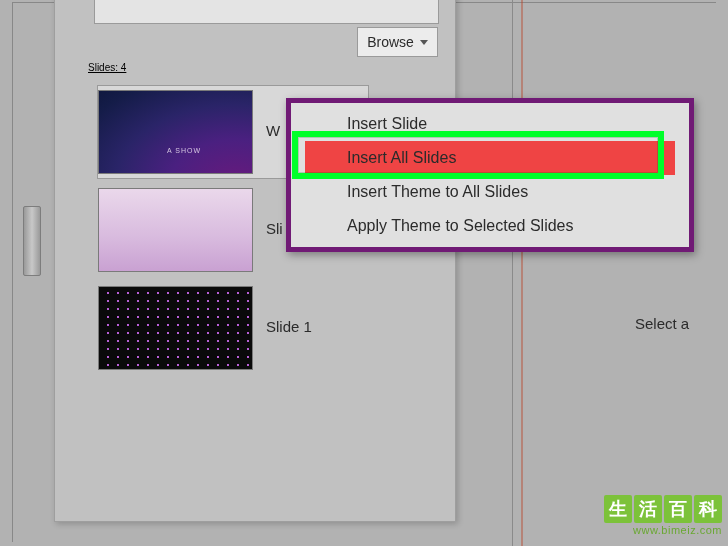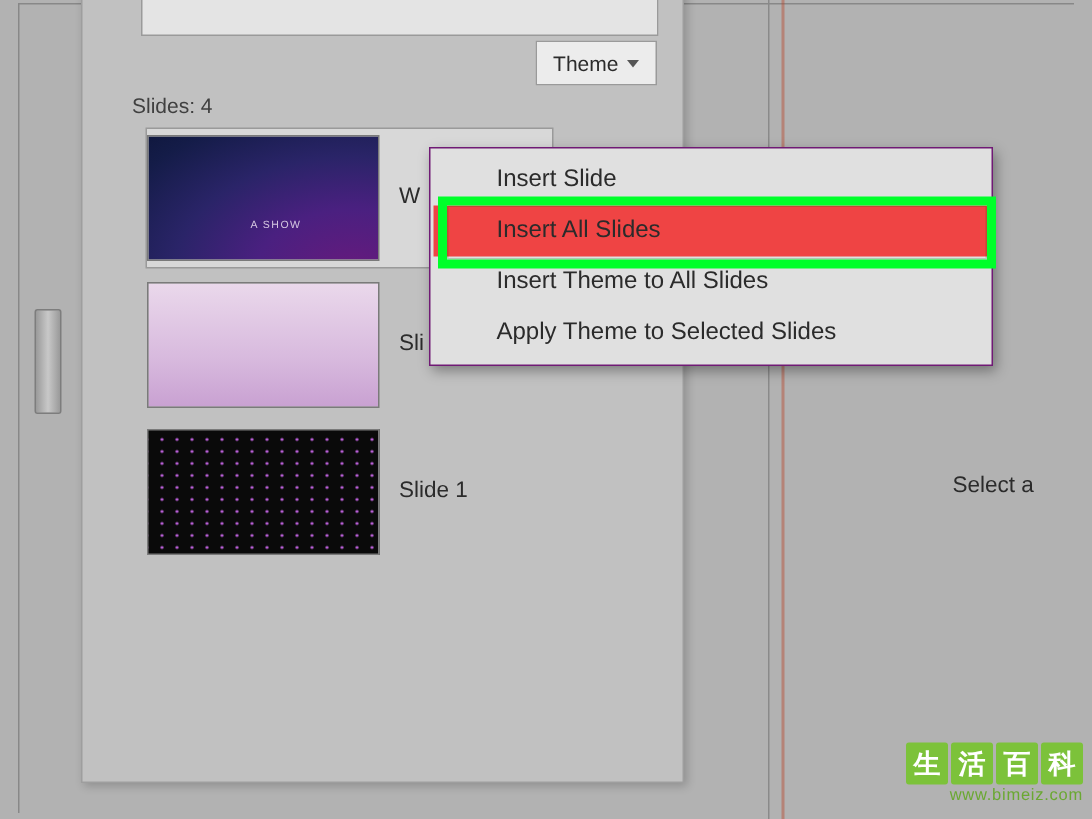--- a/index.html
+++ b/index.html
@@ -74,22 +74,23 @@
   .browse-btn .caret {
     width: 0; height: 0;
     border-left: 4px solid transparent;
     border-right: 4px solid transparent;
     border-top: 5px solid #555;
   }
   .slides-label {
     position: absolute;
     left: 88px;
     top: 62px;
-    font-size: 14px;
-    color: #404040;
+    font-size: 10px;
+    color: #000000;
+    text-decoration: underline;
   }
   .slide-list {
     position: absolute;
     left: 98px;
     top: 86px;
     width: 270px;
   }
   .slide-item {
     position: relative;
     height: 92px;
@@ -163,23 +164,23 @@
     font-size: 15px;
     color: #2b2b2b;
   }
   
   .context-menu {
     position: absolute;
     left: 286px;
     top: 98px;
     width: 370px;
     background: #e0e0e0;
-    border: 1px solid #701a75;
+    border: 5px solid #701a75;
     box-shadow: 2px 3px 8px rgba(0,0,0,0.35);
-    padding: 4px 2px;
+    padding: 4px 14px;
   }
   .menu-item {
     padding: 8px 42px;
     font-size: 16px;
     color: #2b2b2b;
   }
   .menu-item.highlight {
     background: #ef4444;
   }
   .green-box {
@@ -229,21 +230,21 @@
   <div class="outer-border-top"></div>
   <div class="outer-border-left"></div>
 
   <div class="scrollbar-left"></div>
 
   <div class="panel"></div>
 
   <div class="pathbox"></div>
 
   <div class="browse-btn">
-    <span>Theme</span>
+    <span>Browse</span>
     <span class="caret"></span>
   </div>
 
   <div class="slides-label">Slides: 4</div>
 
   <div class="slide-list">
     <div class="slide-item selected">
       <div class="thumb thumb1">
         <div class="subtext">A SHOW</div>
       </div>

